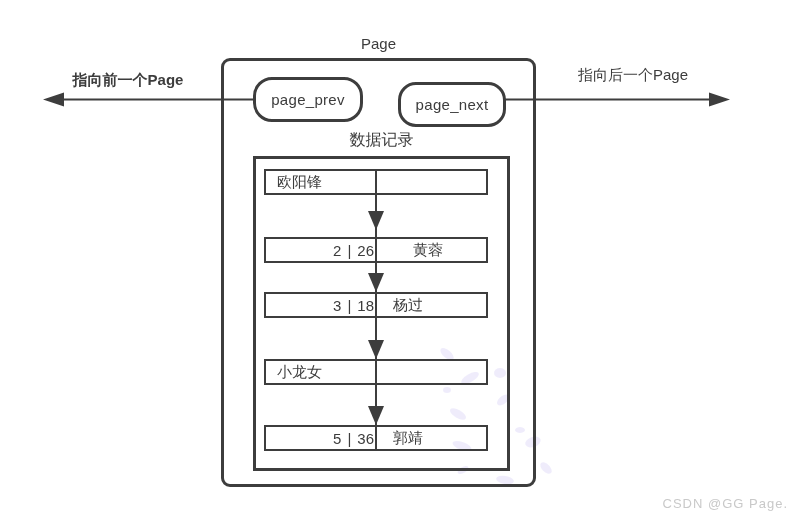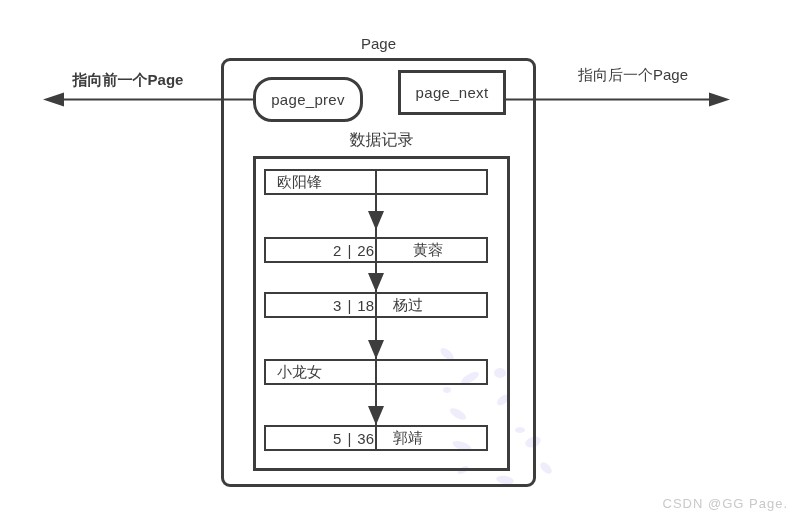--- a/index.html
+++ b/index.html
@@ -32,21 +32,21 @@
     position: absolute; left: 221px; top: 35px; width: 315px;
     text-align: center; font-size: 15px; color: #3c3c3c; z-index: 1;
   }
   .pointer-box {
     position: absolute; box-sizing: border-box;
     border: 3px solid #3d3d3d; background: transparent;
     display: flex; align-items: center; justify-content: center;
     font-size: 15px; letter-spacing: 0.3px; z-index: 1;
   }
   .pointer-prev { left: 253px; top: 77px; width: 110px; height: 45px; border-radius: 19px; }
-  .pointer-next { left: 398px; top: 70px; width: 108px; height: 45px; }
+  .pointer-next { left: 398px; top: 82px; width: 108px; height: 45px; border-radius: 18px; }
 
   .arrow-label {
     position: absolute; width: 170px; text-align: center;
     font-size: 15px; color: #3c3c3c; z-index: 1;
   }
   .arrow-label-left  { left: 43px;  top: 71px; font-weight: bold; }
   .arrow-label-right { left: 548px; top: 66px; }
 
   .records-box {
     left: 253px; top: 156px; width: 257px; height: 315px;

